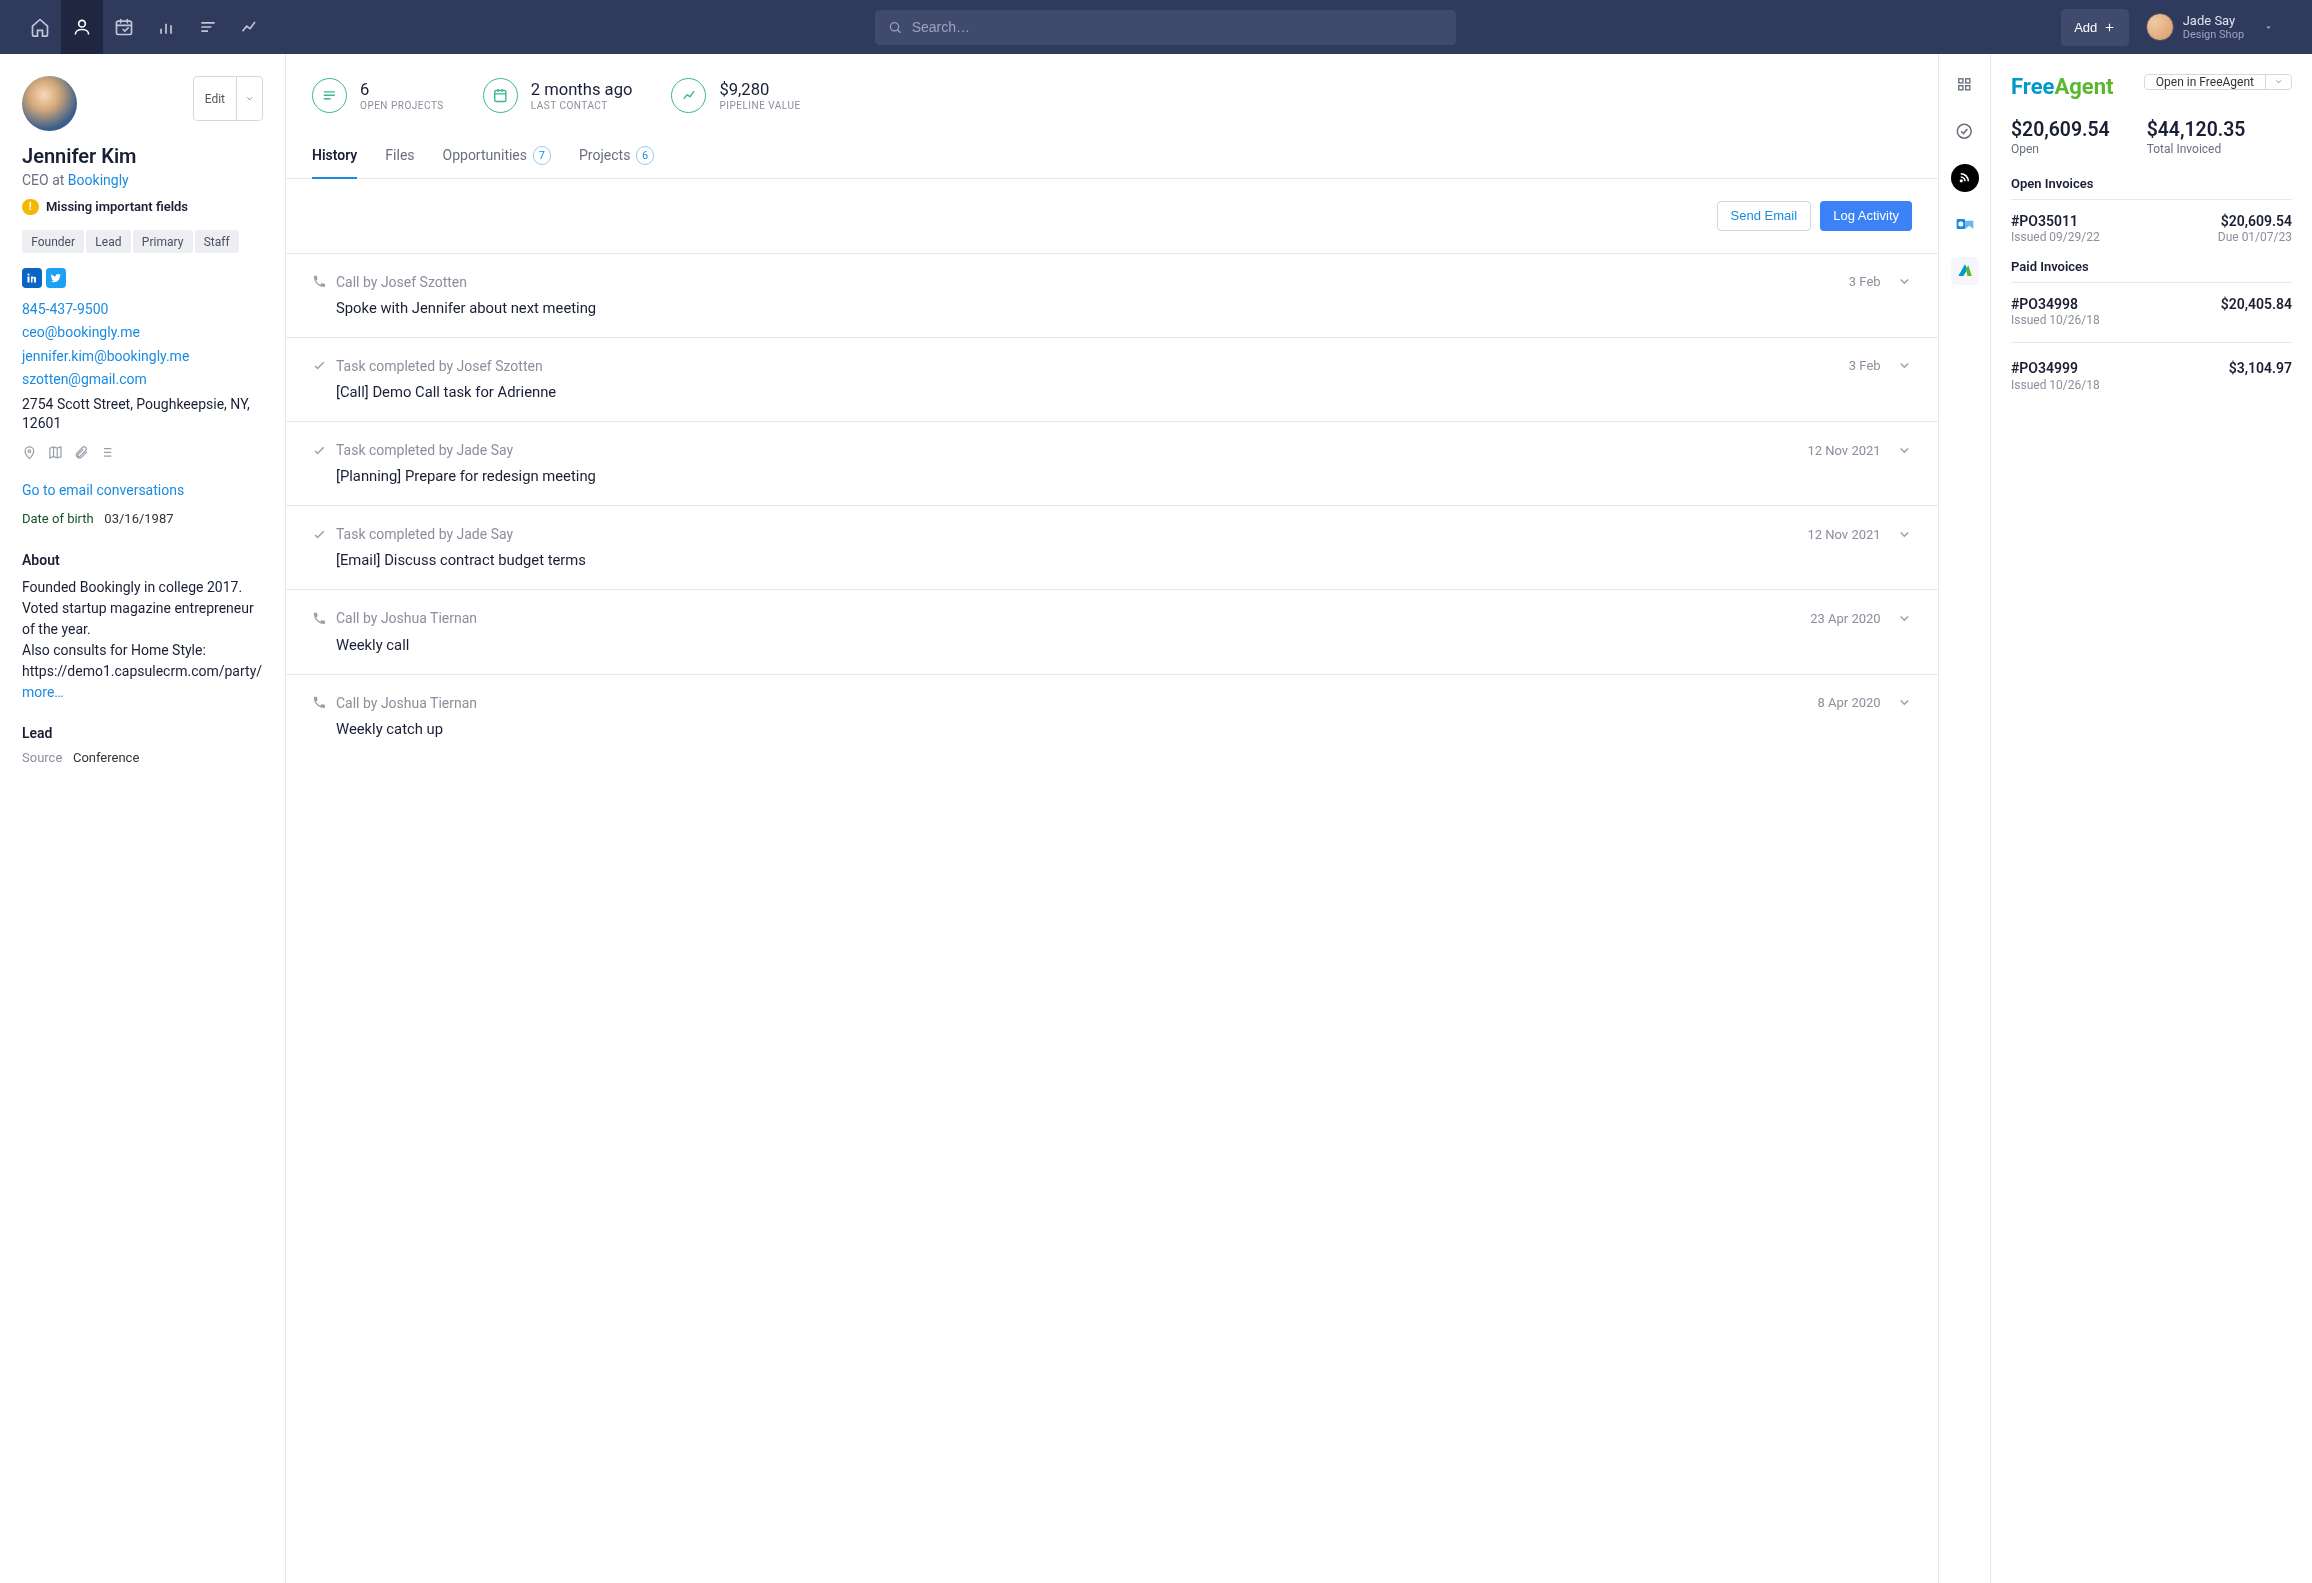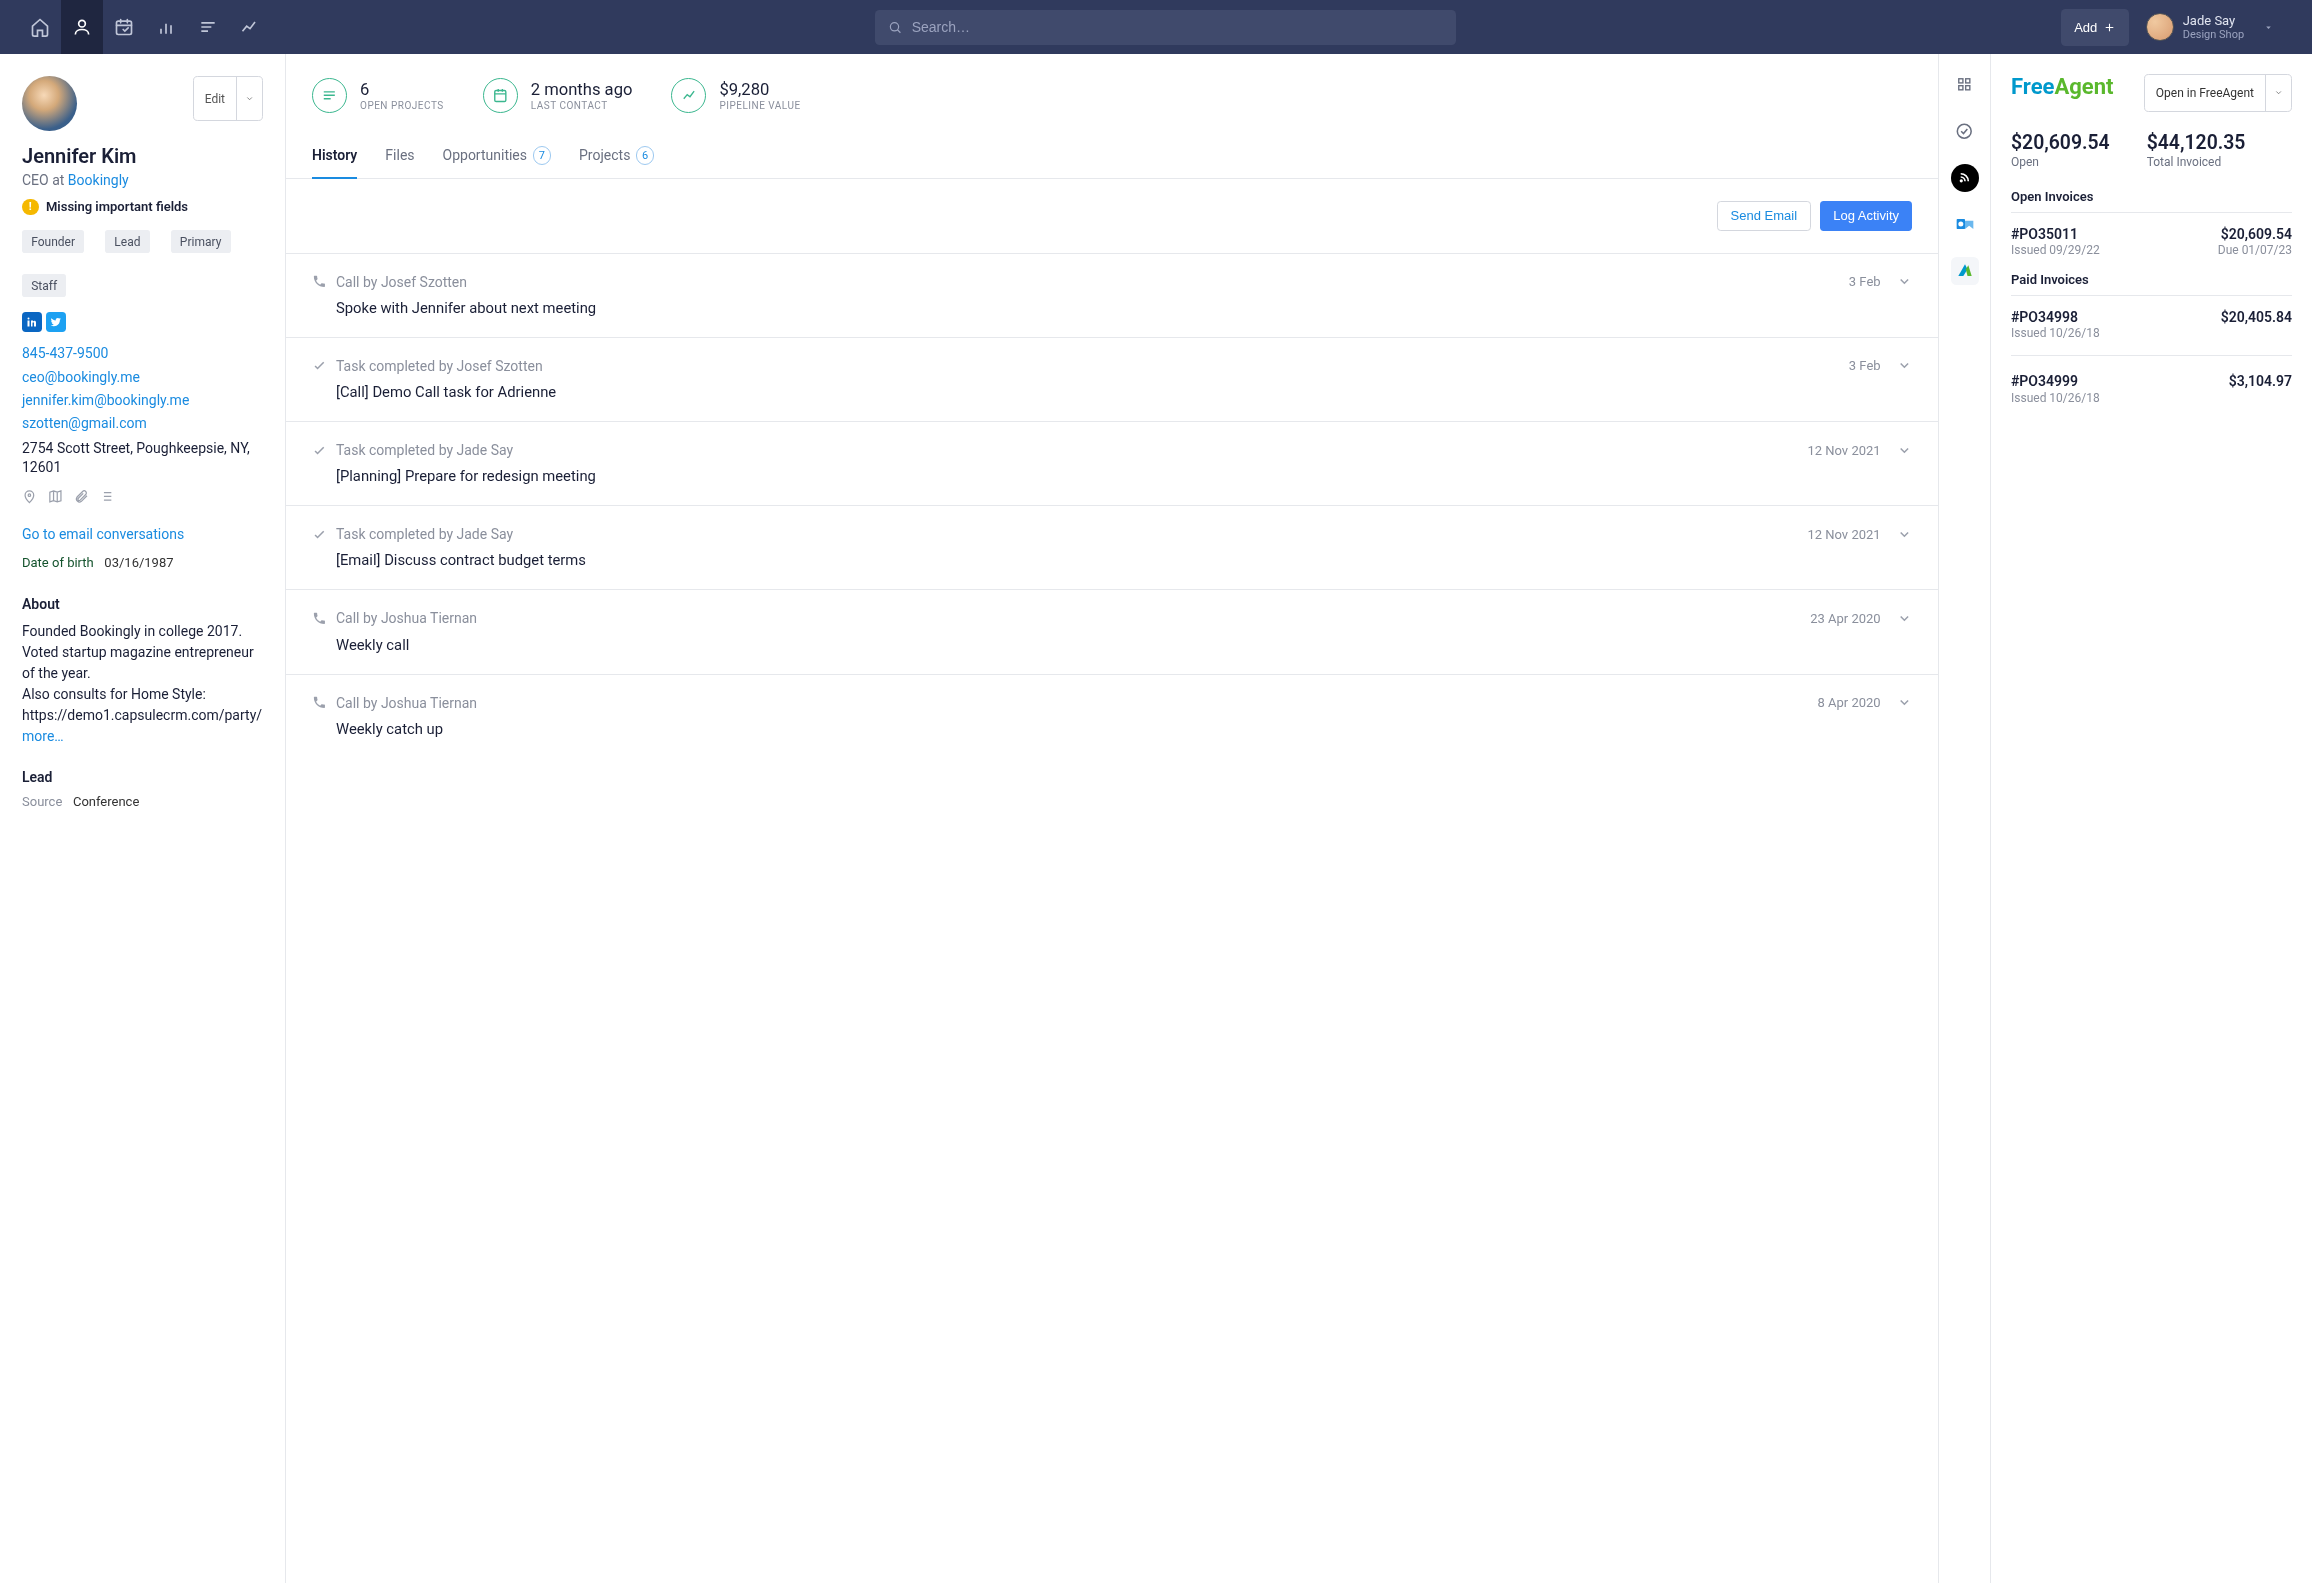--- a/index.html
+++ b/index.html
@@ -35,21 +35,21 @@
 .contact-avatar { width: 55px; height: 55px; border-radius: 50%; background: radial-gradient(circle at 40% 35%, #f7d9b8 0%, #d4a97a 30%, #3a5f8a 70%); }
 .edit-btn { display: flex; border: 0.9px solid #d4d7de; border-radius: 4.6px; overflow: hidden; height: 45px; }
 .edit-btn .lbl { padding: 0 11px; display: flex; align-items: center; font-size: 12px; cursor: pointer; color: #555; }
 .edit-btn .caret { border-left: 0.9px solid #d4d7de; width: 26px; display: flex; align-items: center; justify-content: center; cursor: pointer; color: #666; }
 .contact-name { font-size: 20px; font-weight: 600; margin-top: 13px; color: #1a1f36; }
 .contact-title { margin-top: 3.7px; font-size: 14px; color: #6a7080; }
 .contact-title a { color: #1a8be0; text-decoration: none; }
 .warn-row { margin-top: 11px; display: flex; align-items: center; gap: 7.4px; }
 .warn-icon { width: 16.6px; height: 16.6px; background: #f5b800; border-radius: 50%; display: flex; align-items: center; justify-content: center; color: #fff; font-weight: bold; font-size: 11px; }
 .warn-text { font-size: 13px; font-weight: 600; color: #1a1f36; }
-.tags { margin-top: 14.8px; display: flex; gap: 21px; flex-wrap: wrap; }
+.tags { margin-top: 14.8px; display: flex; gap: 2px; flex-wrap: wrap; }
 .tag { background: #eceef2; color: #4a5060; padding: 4.6px 9.2px; border-radius: 2.8px; font-size: 12px; }
 .socials { margin-top: 14.8px; display: flex; gap: 3.7px; }
 .social-btn { width: 20px; height: 20px; border-radius: 3.7px; display: flex; align-items: center; justify-content: center; color: #fff; }
 .social-btn.linkedin { background: #0a66c2; }
 .social-btn.twitter { background: #1da1f2; }
 .contact-details { margin-top: 13px; display: flex; flex-direction: column; gap: 7.4px; font-size: 14px; }
 .contact-details a { color: #1a8be0; text-decoration: none; }
 .addr { color: #1a1f36; line-height: 1.4; }
 .meta-icons { margin-top: 11px; display: flex; gap: 11px; color: #9ba0ac; }
 .meta-icons svg { width: 14.8px; height: 14.8px; }
@@ -97,21 +97,21 @@
 .rail-icon.feed-icon svg { color: #fff; width: 13px; height: 13px; }
 .rail-icon.outlook-icon svg { color: #1a8be0; width: 20px; height: 20px; }
 .rail-icon.freeagent-icon svg { width: 20px; height: 20px; }
 .rail-icon.freeagent-icon { background: #f4f6f9; }
 
 
 .fa-head { display: flex; justify-content: space-between; align-items: flex-start; margin-bottom: 18.5px; }
 .fa-logo { font-size: 22px; font-weight: 700; }
 .fa-logo .pre { color: #0099cc; }
 .fa-logo .post { color: #5ab82d; }
-.fa-open { border: 0.9px solid #d4d7de; border-radius: 4.6px; display: flex; align-items: center; height: 38px; }
+.fa-open { border: 0.9px solid #d4d7de; border-radius: 4.6px; display: flex; align-items: center; height: 16px; }
 .fa-open .lbl { padding: 0 11px; font-size: 12px; color: #333; cursor: pointer; }
 .fa-open .caret { border-left: 0.9px solid #d4d7de; width: 26px; height: 100%; display: flex; align-items: center; justify-content: center; cursor: pointer; color: #666; }
 
 .fa-amounts { display: flex; gap: 37px; margin-bottom: 20px; }
 .fa-amt .v { font-size: 19.4px; font-weight: 600; color: #1a1f36; }
 .fa-amt .l { font-size: 12px; color: #6a7080; margin-top: 1.8px; }
 
 .fa-section-hdr { font-size: 13px; font-weight: 600; color: #1a1f36; padding-bottom: 7.4px; border-bottom: 0.9px solid #e6e8ec; margin-bottom: 13px; }
 .inv { display: flex; justify-content: space-between; margin-bottom: 14.8px; }
 .inv .inv-id { font-size: 14px; font-weight: 600; color: #1a1f36; }

